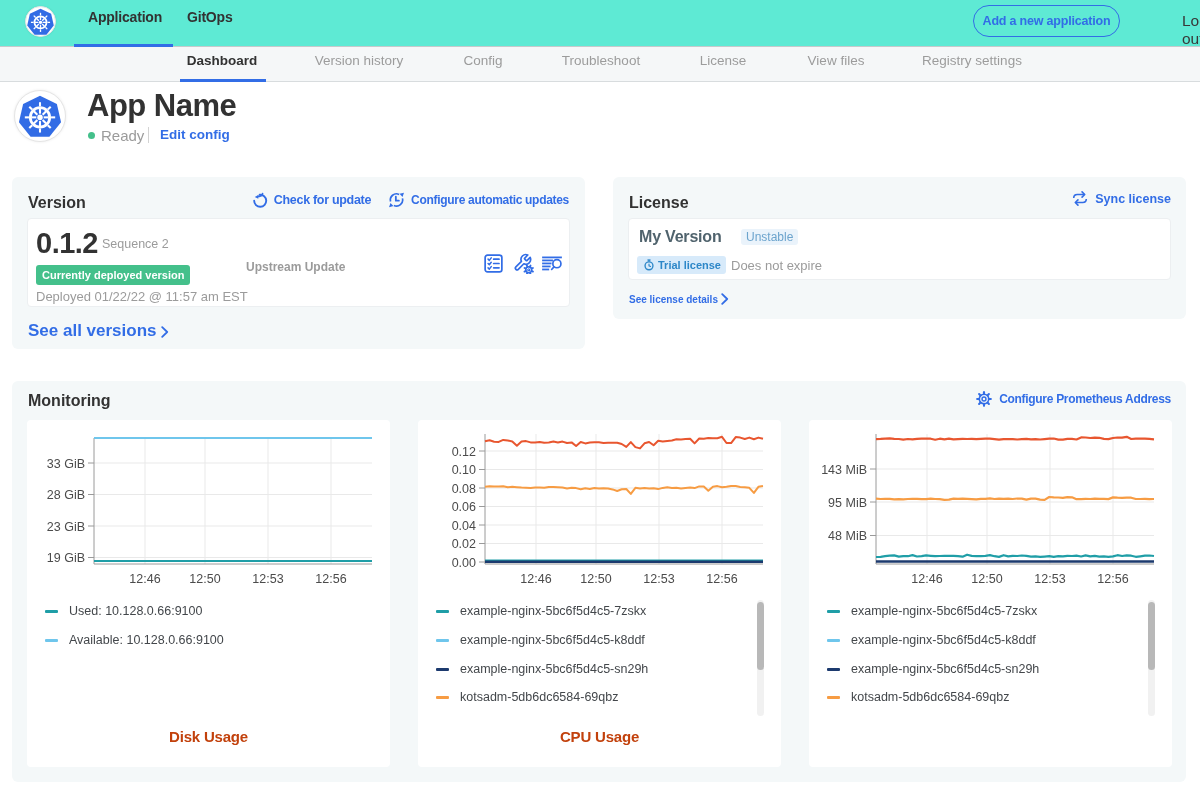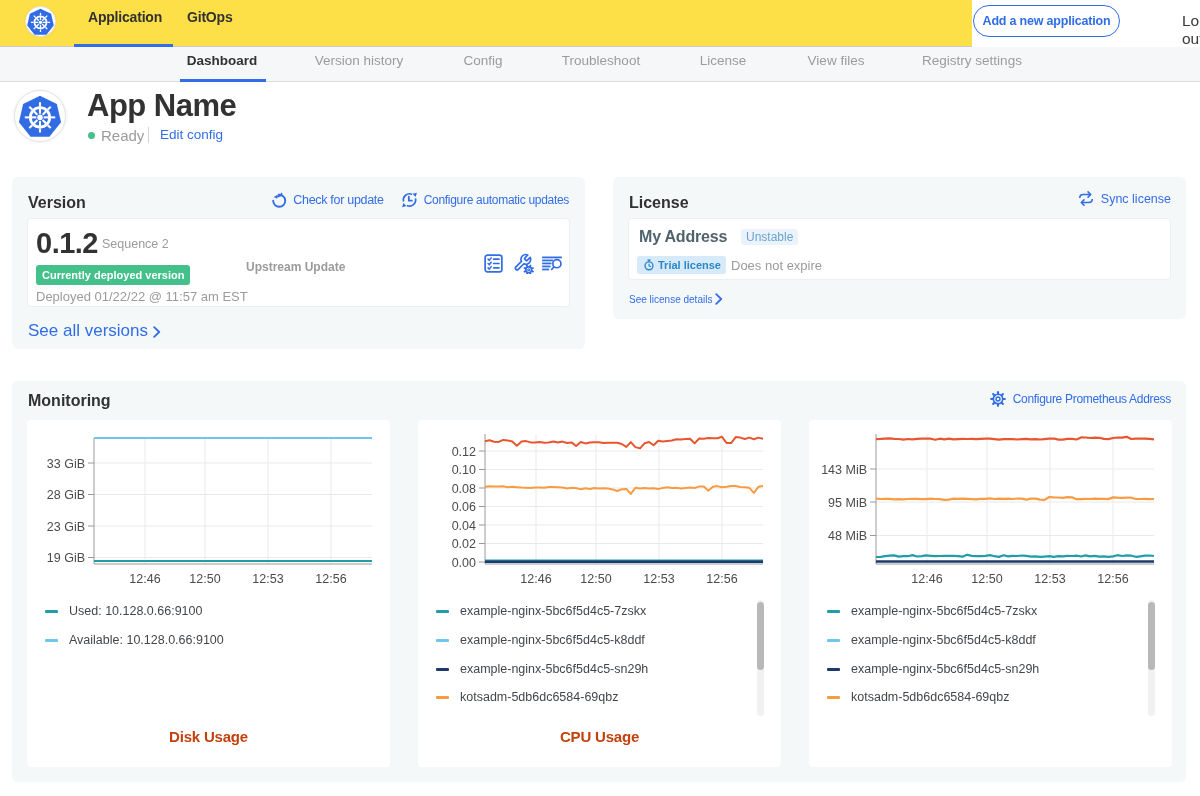--- a/index.html
+++ b/index.html
@@ -1,21 +1,21 @@
 <!DOCTYPE html>
 <html><head>
 <meta charset="utf-8">
 <title>App Name</title>
 <style>
 * { margin:0; padding:0; box-sizing:border-box; }
 body { font-family:"Liberation Sans", sans-serif; background:#fff; }
 #page { position:relative; width:1200px; height:796px; overflow:hidden; background:#fff; }
 .abs { position:absolute; }
-.link { color:#326de6; font-weight:normal; font-size:13.5px; }
-.topnav { position:absolute; left:0; top:0; width:972px; height:47px; background:#fde047; border-bottom:1px solid #c6cacc; }
+.link { color:#326de6; font-weight:bold; font-size:13.5px; }
+.topnav { position:absolute; left:0; top:0; width:1200px; height:47px; background:#5eead4; border-bottom:1px solid #c6cacc; }
 .subnav { position:absolute; left:0; top:47px; width:1200px; height:35px; background:#f5f7f8; border-bottom:1px solid #d8dcde; }
 .navitem { position:absolute; top:6px; font-size:13.5px; color:#9c9c9c; transform:translateX(-50%); white-space:nowrap; }
 .navitem.active { color:#323232; font-weight:bold; }
 .card { position:absolute; background:#f4f8f9; border-radius:6px; }
 .innerbox { position:absolute; background:#fff; border-radius:4px; border:1px solid #eceff1; }
 .gray { color:#9b9b9b; }
 .dark { color:#323232; }
 .chartcard { position:absolute; top:39px; width:363px; height:347px; background:#fff; border-radius:4px; }
 .legrow { position:absolute; left:0; width:100%; height:16px; }
 .legdash { position:absolute; left:18px; top:6px; width:13px; height:3px; border-radius:1px; }
@@ -168,21 +168,21 @@
     <div class="abs" style="right:15px; top:14px; display:flex; align-items:center; white-space:nowrap;">
       <svg width="16" height="15" viewBox="0 0 17 16">
           <path d="M 1.8 7.4 C 1.8 4.5 3.4 3.7 5.6 3.7 L 13.2 3.7" fill="none" stroke="#326de6" stroke-width="1.7"></path>
           <path d="M 10.7 0.9 L 13.5 3.7 L 10.7 6.5" fill="none" stroke="#326de6" stroke-width="1.7" stroke-linejoin="round" stroke-linecap="round"></path>
           <path d="M 15.2 8.6 C 15.2 11.5 13.6 12.3 11.4 12.3 L 3.8 12.3" fill="none" stroke="#326de6" stroke-width="1.7"></path>
           <path d="M 6.3 9.5 L 3.5 12.3 L 6.3 15.1" fill="none" stroke="#326de6" stroke-width="1.7" stroke-linejoin="round" stroke-linecap="round"></path>
         </svg>
       <span class="link" style="font-size:12.5px; margin-left:7px;">Sync license</span>
     </div>
     <div class="innerbox" style="left:15px; top:41px; width:543px; height:62px;">
-      <div class="abs" style="left:10px; top:9px; font-size:16px; font-weight:bold; color:#50636d; letter-spacing:-0.2px;">My Address</div>
+      <div class="abs" style="left:10px; top:9px; font-size:16px; font-weight:bold; color:#50636d; letter-spacing:-0.2px;">My Version</div>
       <div class="abs" style="left:112px; top:10px; height:16px; background:#eaf3fb; border-radius:3px; color:#6ca4cd; font-size:12px; line-height:16px; padding:0 5px;">Unstable</div>
       <div class="abs" style="left:8px; top:37px; height:18px; background:#d7eafa; border-radius:3px; color:#2d87c8; font-size:11px; font-weight:bold; line-height:18px; padding:0 5px 0 21px;">
         <svg width="12" height="12" viewBox="0 0 14 14" style="position:absolute; left:6px; top:3px;">
             <circle cx="7" cy="8" r="4.6" fill="none" stroke="#2d87c8" stroke-width="1.6"></circle>
             <line x1="7" y1="1.2" x2="7" y2="3.2" stroke="#2d87c8" stroke-width="1.6"></line>
             <line x1="5.2" y1="1.2" x2="8.8" y2="1.2" stroke="#2d87c8" stroke-width="1.6"></line>
             <path d="M 7 5.8 L 7 8 L 8.8 8.8" fill="none" stroke="#2d87c8" stroke-width="1.3" stroke-linecap="round"></path>
           </svg>
         Trial license</div>
       <div class="abs gray" style="left:102px; top:39px; font-size:13px;">Does not expire</div>

